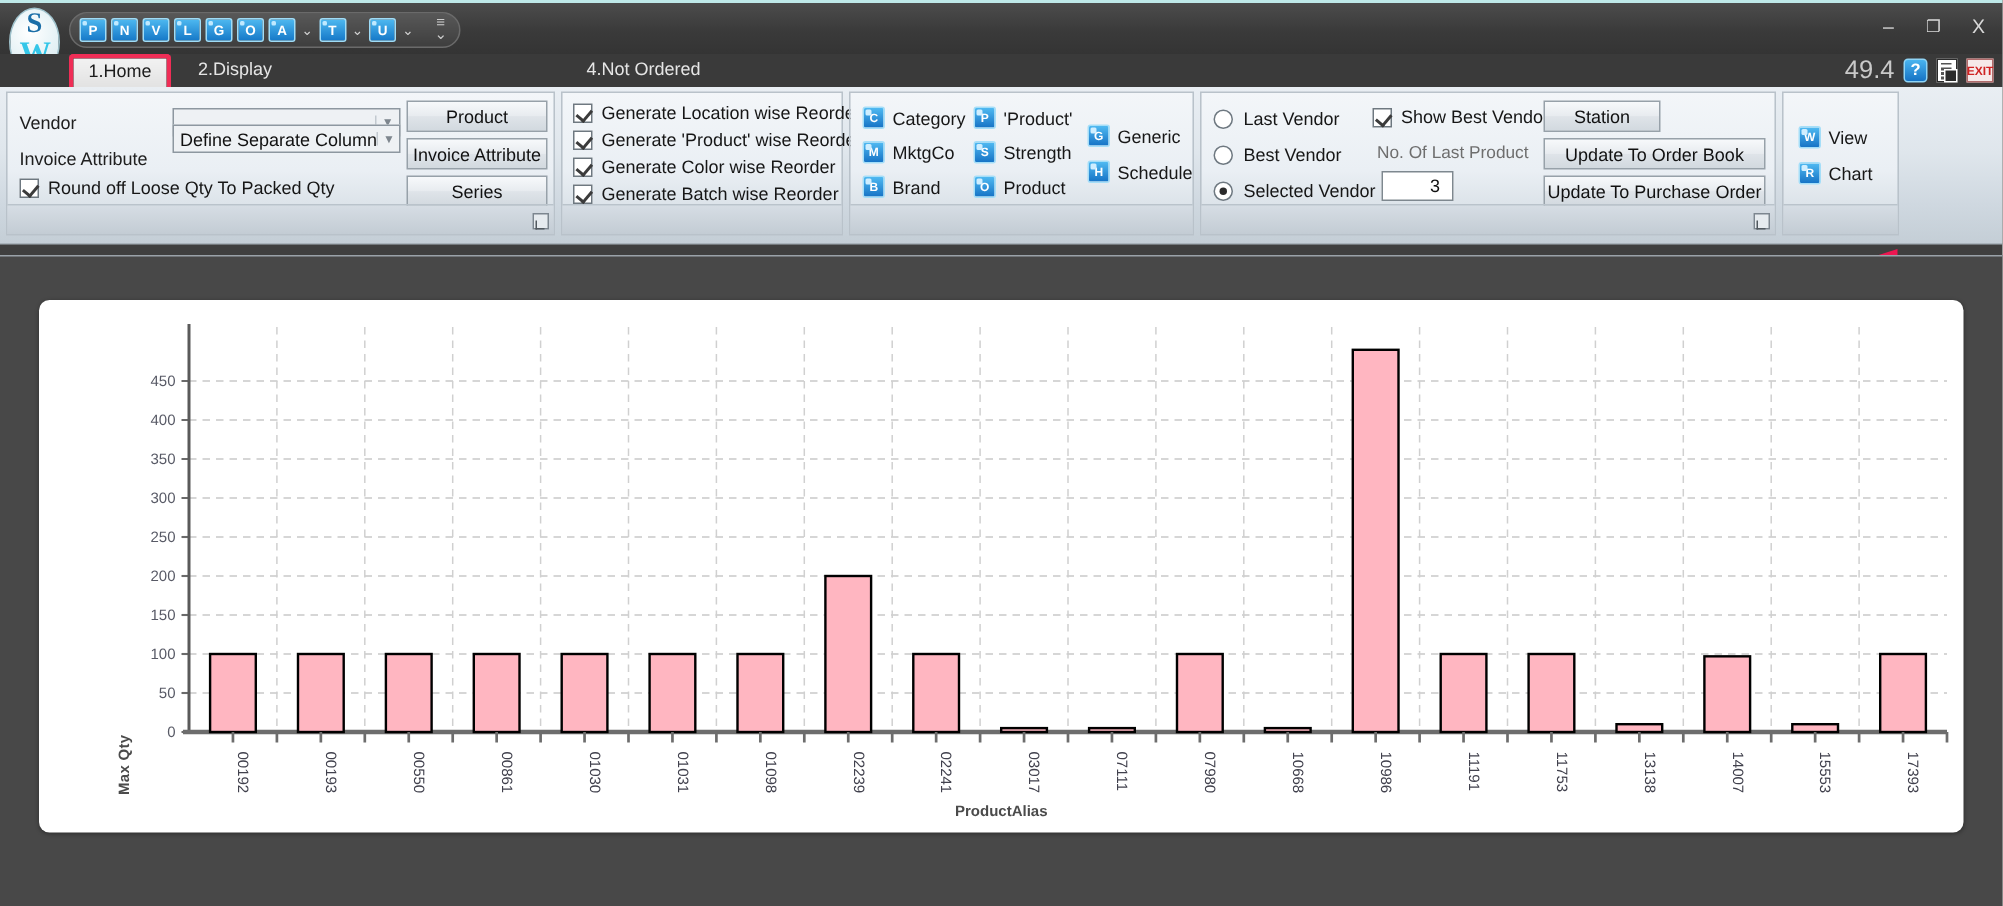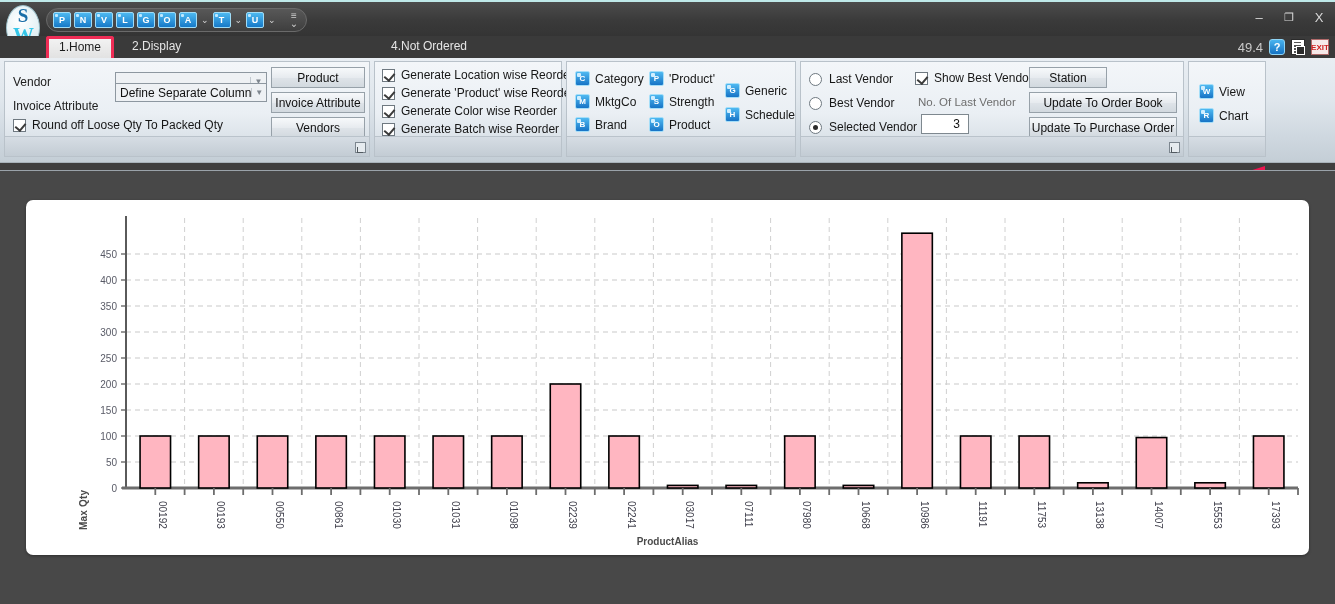--- a/index.html
+++ b/index.html
@@ -86,21 +86,21 @@
     line-height:16px; border-radius:3px 3px 0 0;
   }
   #tab0{left:46px;}
   #tab1{left:122px;}
   #tab2{left:198px;}
   #tab3{left:381px;}
   .hdrright{
     position:absolute; right:6px; top:36px; height:22px;
     display:flex; align-items:center; gap:6px;
   }
-  .vernum{ color:#c9c9c9; font-size:13px; }
+  .vernum{ color:#c9c9c9; font-size:17px; }
   .ico-help{
     width:16px;height:16px;border-radius:3px;
     background:linear-gradient(180deg,#49b4ef,#1673c4);
     border:1px solid #8fd4f5;
     color:#fff;font-weight:bold;font-size:11px;
     display:flex;align-items:center;justify-content:center;
   }
   .ico-doc{
     width:14px;height:16px;background:#fff;border:1px solid #2b2b2b;
     position:relative;
@@ -306,21 +306,21 @@
         <div class="carrow">▼</div>
       </div>
 
       <div class="chk" style="left:8px; top:56px;">
         <div class="cbox on"></div>
         <span>Round off Loose Qty To Packed Qty</span>
       </div>
 
       <div class="btn" style="left:266px; top:5px; width:94px;">Product</div>
       <div class="btn" style="left:266px; top:30px; width:94px;">Invoice Attribute</div>
-      <div class="btn" style="left:266px; top:55px; width:94px;">Vendors</div>
+      <div class="btn" style="left:266px; top:55px; width:94px;">Series</div>
     </div>
     <div class="gfoot">
       <div class="dlg"></div>
     </div>
   </div>
 
   <div class="group" id="g2">
     <div class="gbody">
       <div class="chk" style="left:7px; top:6px;">
         <div class="cbox on"></div>
@@ -394,21 +394,21 @@
       </div>
       <div class="rad" style="left:8px; top:58px;">
         <div class="rbox on"></div>
         <span>Selected Vendor</span>
       </div>
 
       <div class="chk" style="left:114px; top:9px;">
         <div class="cbox on"></div>
         <span>Show Best Vendor</span>
       </div>
-      <div class="dimlbl" style="left:117px; top:34px;">No. Of Last Vendor</div>
+      <div class="dimlbl" style="left:117px; top:34px;">No. Of Last Product</div>
       <div class="numbox" style="left:120px; top:52px; width:48px;">3</div>
 
       <div class="btn" style="left:228px; top:5px; width:78px;">Station</div>
       <div class="btn" style="left:228px; top:30px; width:148px;">Update To Order Book</div>
       <div class="btn" style="left:228px; top:55px; width:148px;">Update To Purchase Order</div>
     </div>
     <div class="gfoot">
       <div class="dlg"></div>
     </div>
   </div>

